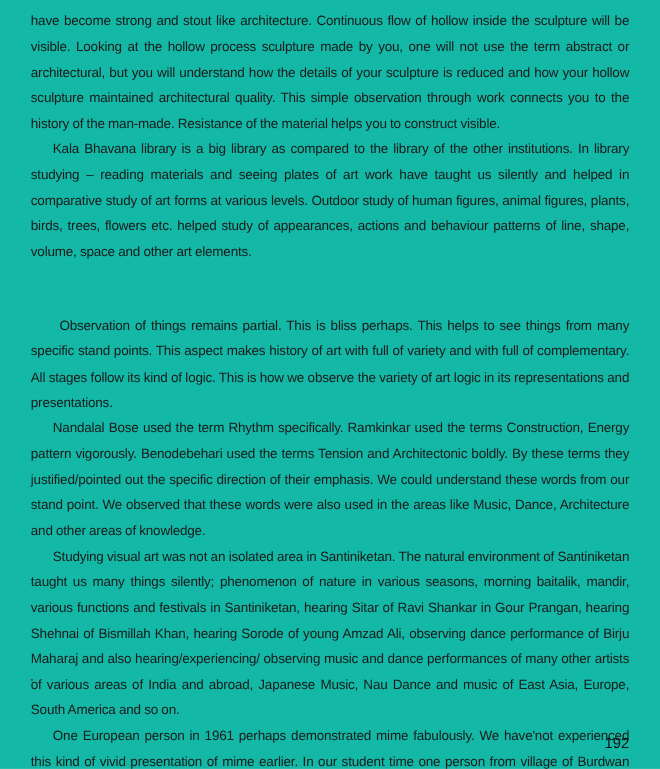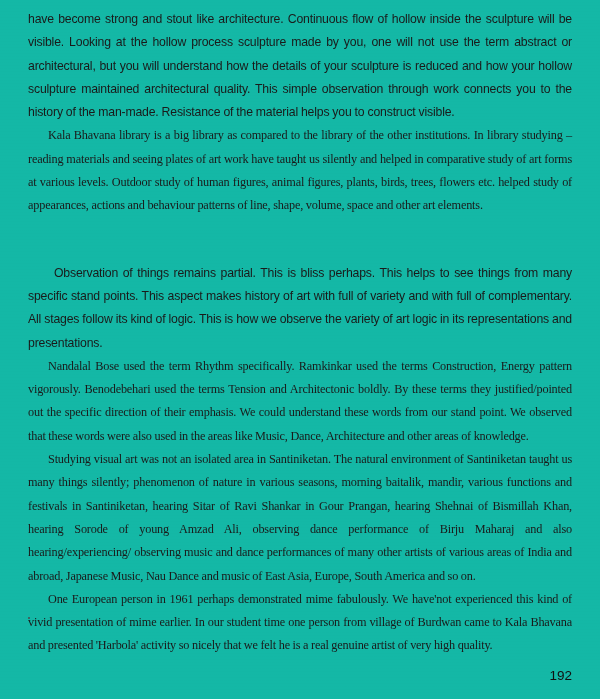--- a/index.html
+++ b/index.html
@@ -35,21 +35,20 @@
     text-justify: inter-word;
     letter-spacing: -0.18px;
     word-spacing: -0.2px;
     -webkit-font-smoothing: antialiased;
   }
   .para.continued {
     text-indent: 0;
   }
   .para.indent-sm {
     text-indent: 20px;
-    font-family: Liberation Serif, serif;
   }
   .para.indent-md {
     text-indent: 26px;
     margin-top: 44px;
   }
   
   .para:last-child {
     text-align: justify;
   }
   .stray-dot {

